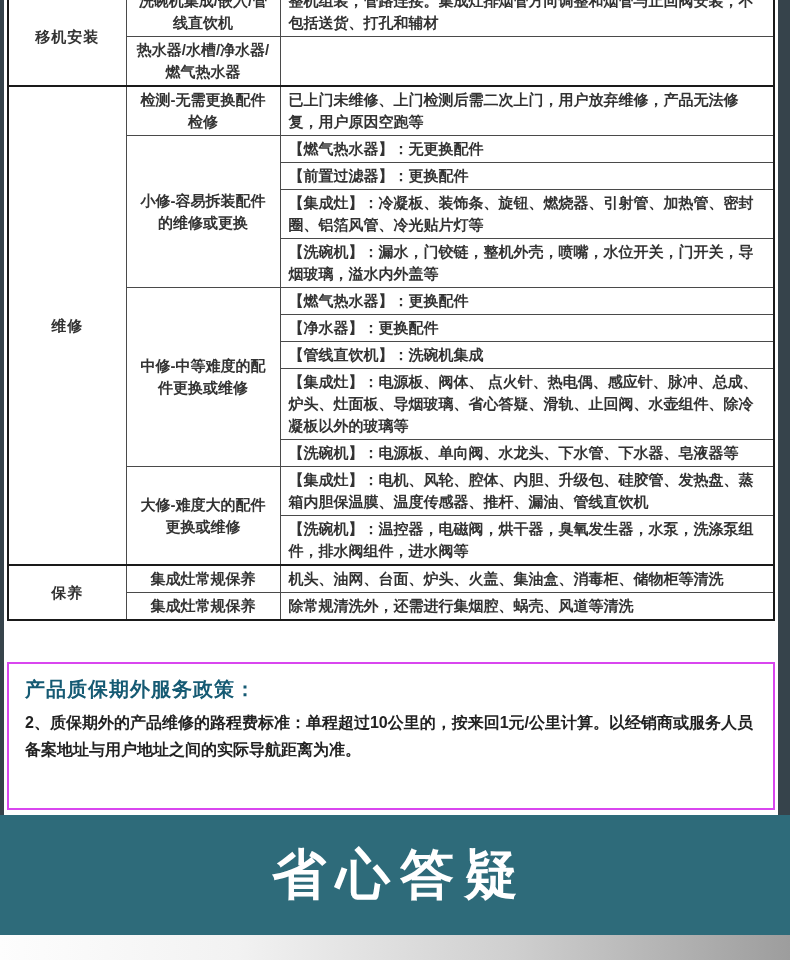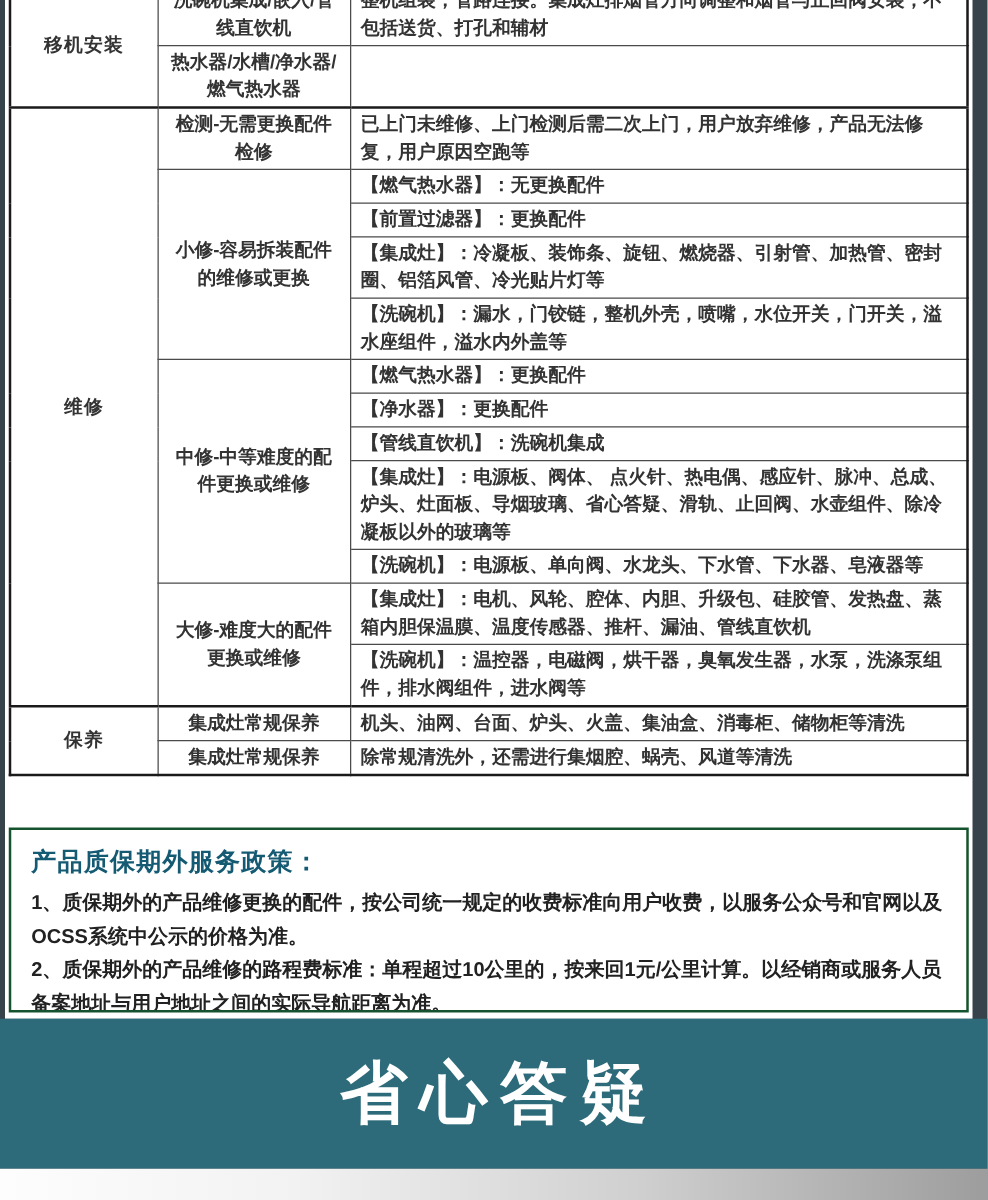--- a/index.html
+++ b/index.html
@@ -42,21 +42,21 @@
     font-size:20px;
     letter-spacing:1px;
     border-right:1px solid #1a1a1a;
   }
   td.sub{text-align:center;padding:2px 6px;}
   td.desc{text-align:left;}
   td.tall{padding:10px 8px;margin-top:40px;}
   col.c1{width:118px;} col.c2{width:154px;} col.c3{width:auto;}
 
   .policy{
-    border:2px solid #14532d;
+    border:2px solid #d946ef;
     margin:7px 3px 0 3px;
     padding:10px 16px 12px 16px;
     box-sizing:border-box;
     height:148px;
     overflow:hidden;
   }
   .policy-title{
     color:#155a73;
     font-size:20px;
     font-weight:bold;
@@ -121,21 +121,21 @@
           <td class="sub" rowspan="4">小修-容易拆装配件的维修或更换</td>
           <td class="desc">【燃气热水器】：无更换配件</td>
         </tr>
         <tr>
           <td class="desc">【前置过滤器】：更换配件</td>
         </tr>
         <tr>
           <td class="desc">【集成灶】：冷凝板、装饰条、旋钮、燃烧器、引射管、加热管、密封圈、铝箔风管、冷光贴片灯等</td>
         </tr>
         <tr>
-          <td class="desc">【洗碗机】：漏水，门铰链，整机外壳，喷嘴，水位开关，门开关，溢水座组件，溢水内外盖等</td>
+          <td class="desc">【洗碗机】：漏水，门铰链，整机外壳，喷嘴，水位开关，门开关，导烟玻璃，溢水内外盖等</td>
         </tr>
         <tr>
           <td class="sub" rowspan="5">中修-中等难度的配件更换或维修</td>
           <td class="desc">【燃气热水器】：更换配件</td>
         </tr>
         <tr>
           <td class="desc">【净水器】：更换配件</td>
         </tr>
         <tr>
           <td class="desc">【管线直饮机】：洗碗机集成</td>
@@ -162,21 +162,20 @@
         <tr>
           <td class="sub tall">集成灶常规保养</td>
           <td class="desc tall">除常规清洗外，还需进行集烟腔、蜗壳、风道等清洗</td>
         </tr>
       </tbody>
         </table>
     </div>
 
     <div class="policy">
       <div class="policy-title">产品质保期外服务政策：</div>
-      <p class="policy-line">1、质保期外的产品维修更换的配件，按公司统一规定的收费标准向用户收费，以服务公众号和官网以及OCSS系统中公示的价格为准。</p>
       <p class="policy-line">2、质保期外的产品维修的路程费标准：单程超过10公里的，按来回1元/公里计算。以经销商或服务人员备案地址与用户地址之间的实际导航距离为准。</p>
     </div>
 
   </div>
 
   <div class="banner">
     <span class="banner-text">省心答疑</span>
   </div>
 
   <div class="footer-strip"></div>

